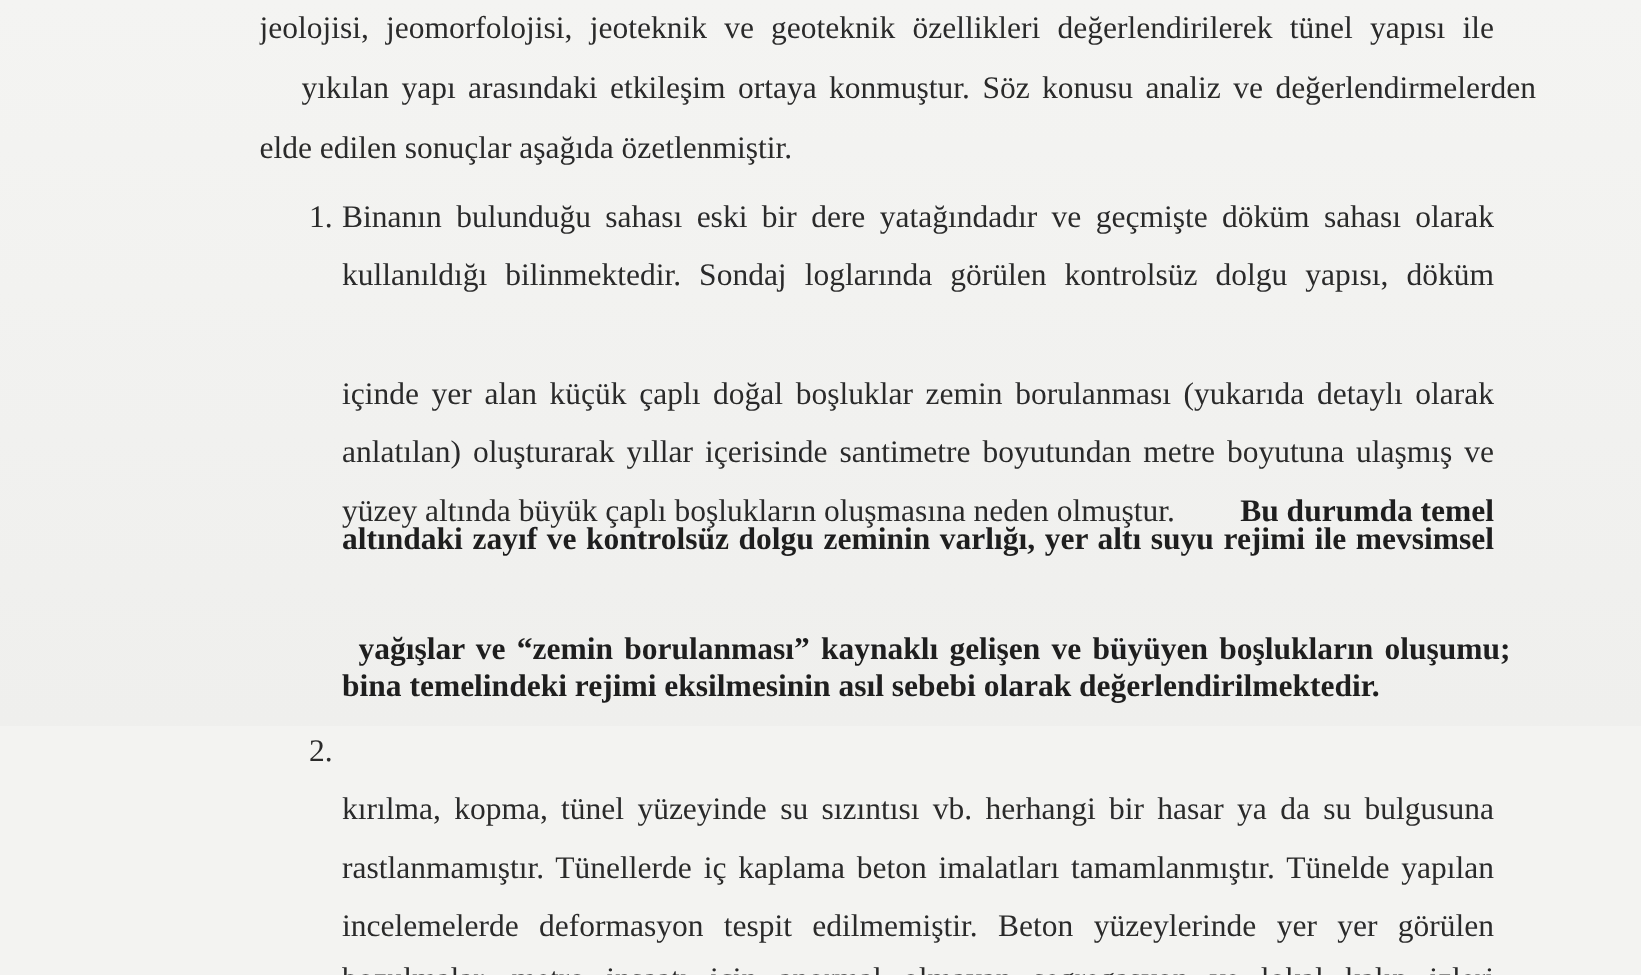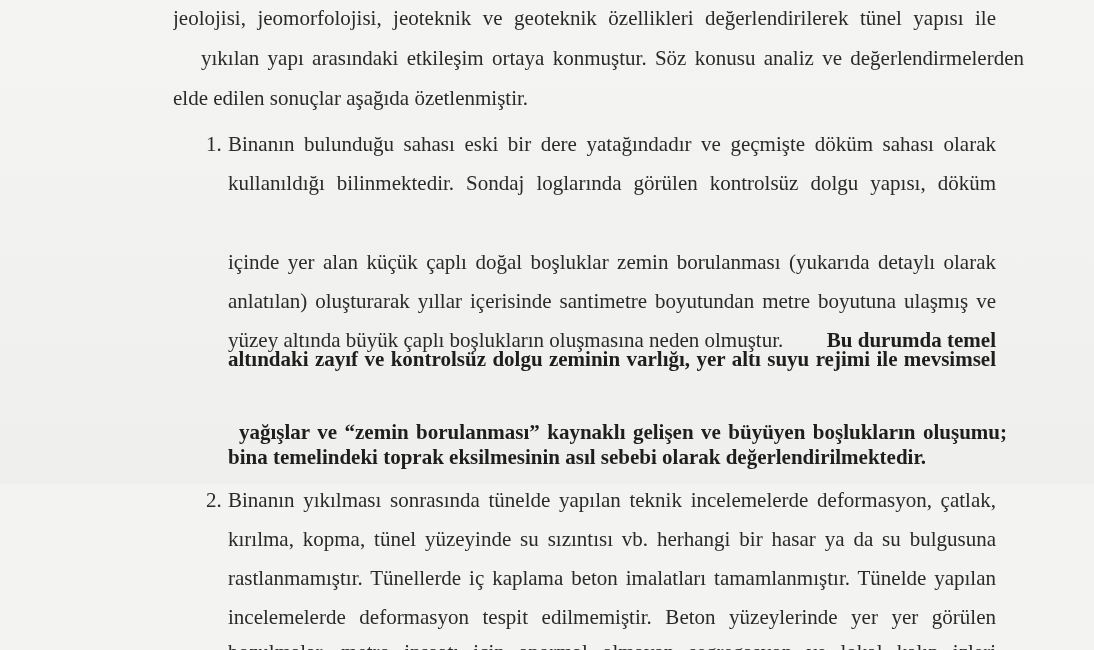--- a/index.html
+++ b/index.html
@@ -51,22 +51,21 @@
   <div class="line just" style="left:228px; top:132px; width:768px;">Binanın bulunduğu sahası eski bir dere yatağındadır ve geçmişte döküm sahası olarak</div>
   <div class="line just" style="left:228px; top:171px; width:768px;">kullanıldığı bilinmektedir. Sondaj loglarında görülen kontrolsüz dolgu yapısı, döküm</div>
   <div class="line just" style="left:228px; top:250px; width:768px;">içinde yer alan küçük çaplı doğal boşluklar zemin borulanması (yukarıda detaylı olarak</div>
   <div class="line just" style="left:228px; top:289px; width:768px;">anlatılan) oluşturarak yıllar içerisinde santimetre boyutundan metre boyutuna ulaşmış ve</div>
   <div class="line" style="left:228px; top:328px; width:768px; display:flex; justify-content:space-between;">
     <span>yüzey altında büyük çaplı boşlukların oluşmasına neden olmuştur.</span>
     <span class="bold">Bu durumda temel</span>
   </div>
   <div class="line just bold" style="left:228px; top:347px; width:768px;">altındaki zayıf ve kontrolsüz dolgu zeminin varlığı, yer altı suyu rejimi ile mevsimsel</div>
   <div class="line just bold" style="left:239px; top:406px; width:768px;margin-top:14px;">yağışlar ve “zemin borulanması” kaynaklı gelişen ve büyüyen boşlukların oluşumu;</div>
-  <div class="line bold" style="left:228px; top:445px;">bina temelindeki toprak eksilmesinin asıl sebebi olarak değerlendirilmektedir.</div>
+  <div class="line bold" style="left:228px; top:445px;">bina temelindeki rejimi eksilmesinin asıl sebebi olarak değerlendirilmektedir.</div>
 
   <div class="num" style="left:206px; top:488px;">2.</div>
-  <div class="line just" style="left:228px; top:488px; width:768px;">Binanın yıkılması sonrasında tünelde yapılan teknik incelemelerde deformasyon, çatlak,</div>
   <div class="line just" style="left:228px; top:527px; width:768px;">kırılma, kopma, tünel yüzeyinde su sızıntısı vb. herhangi bir hasar ya da su bulgusuna</div>
   <div class="line just" style="left:228px; top:566px; width:768px;">rastlanmamıştır. Tünellerde iç kaplama beton imalatları tamamlanmıştır. Tünelde yapılan</div>
   <div class="line just" style="left:228px; top:605px; width:768px;">incelemelerde deformasyon tespit edilmemiştir. Beton yüzeylerinde yer yer görülen</div>
   <div class="line just" style="left:228px; top:640px; width:768px;">bozulmalar, metro inşaatı için anormal olmayan segregasyon ve lokal kalıp izleri</div>
 
 </div>
 
 </body></html>

